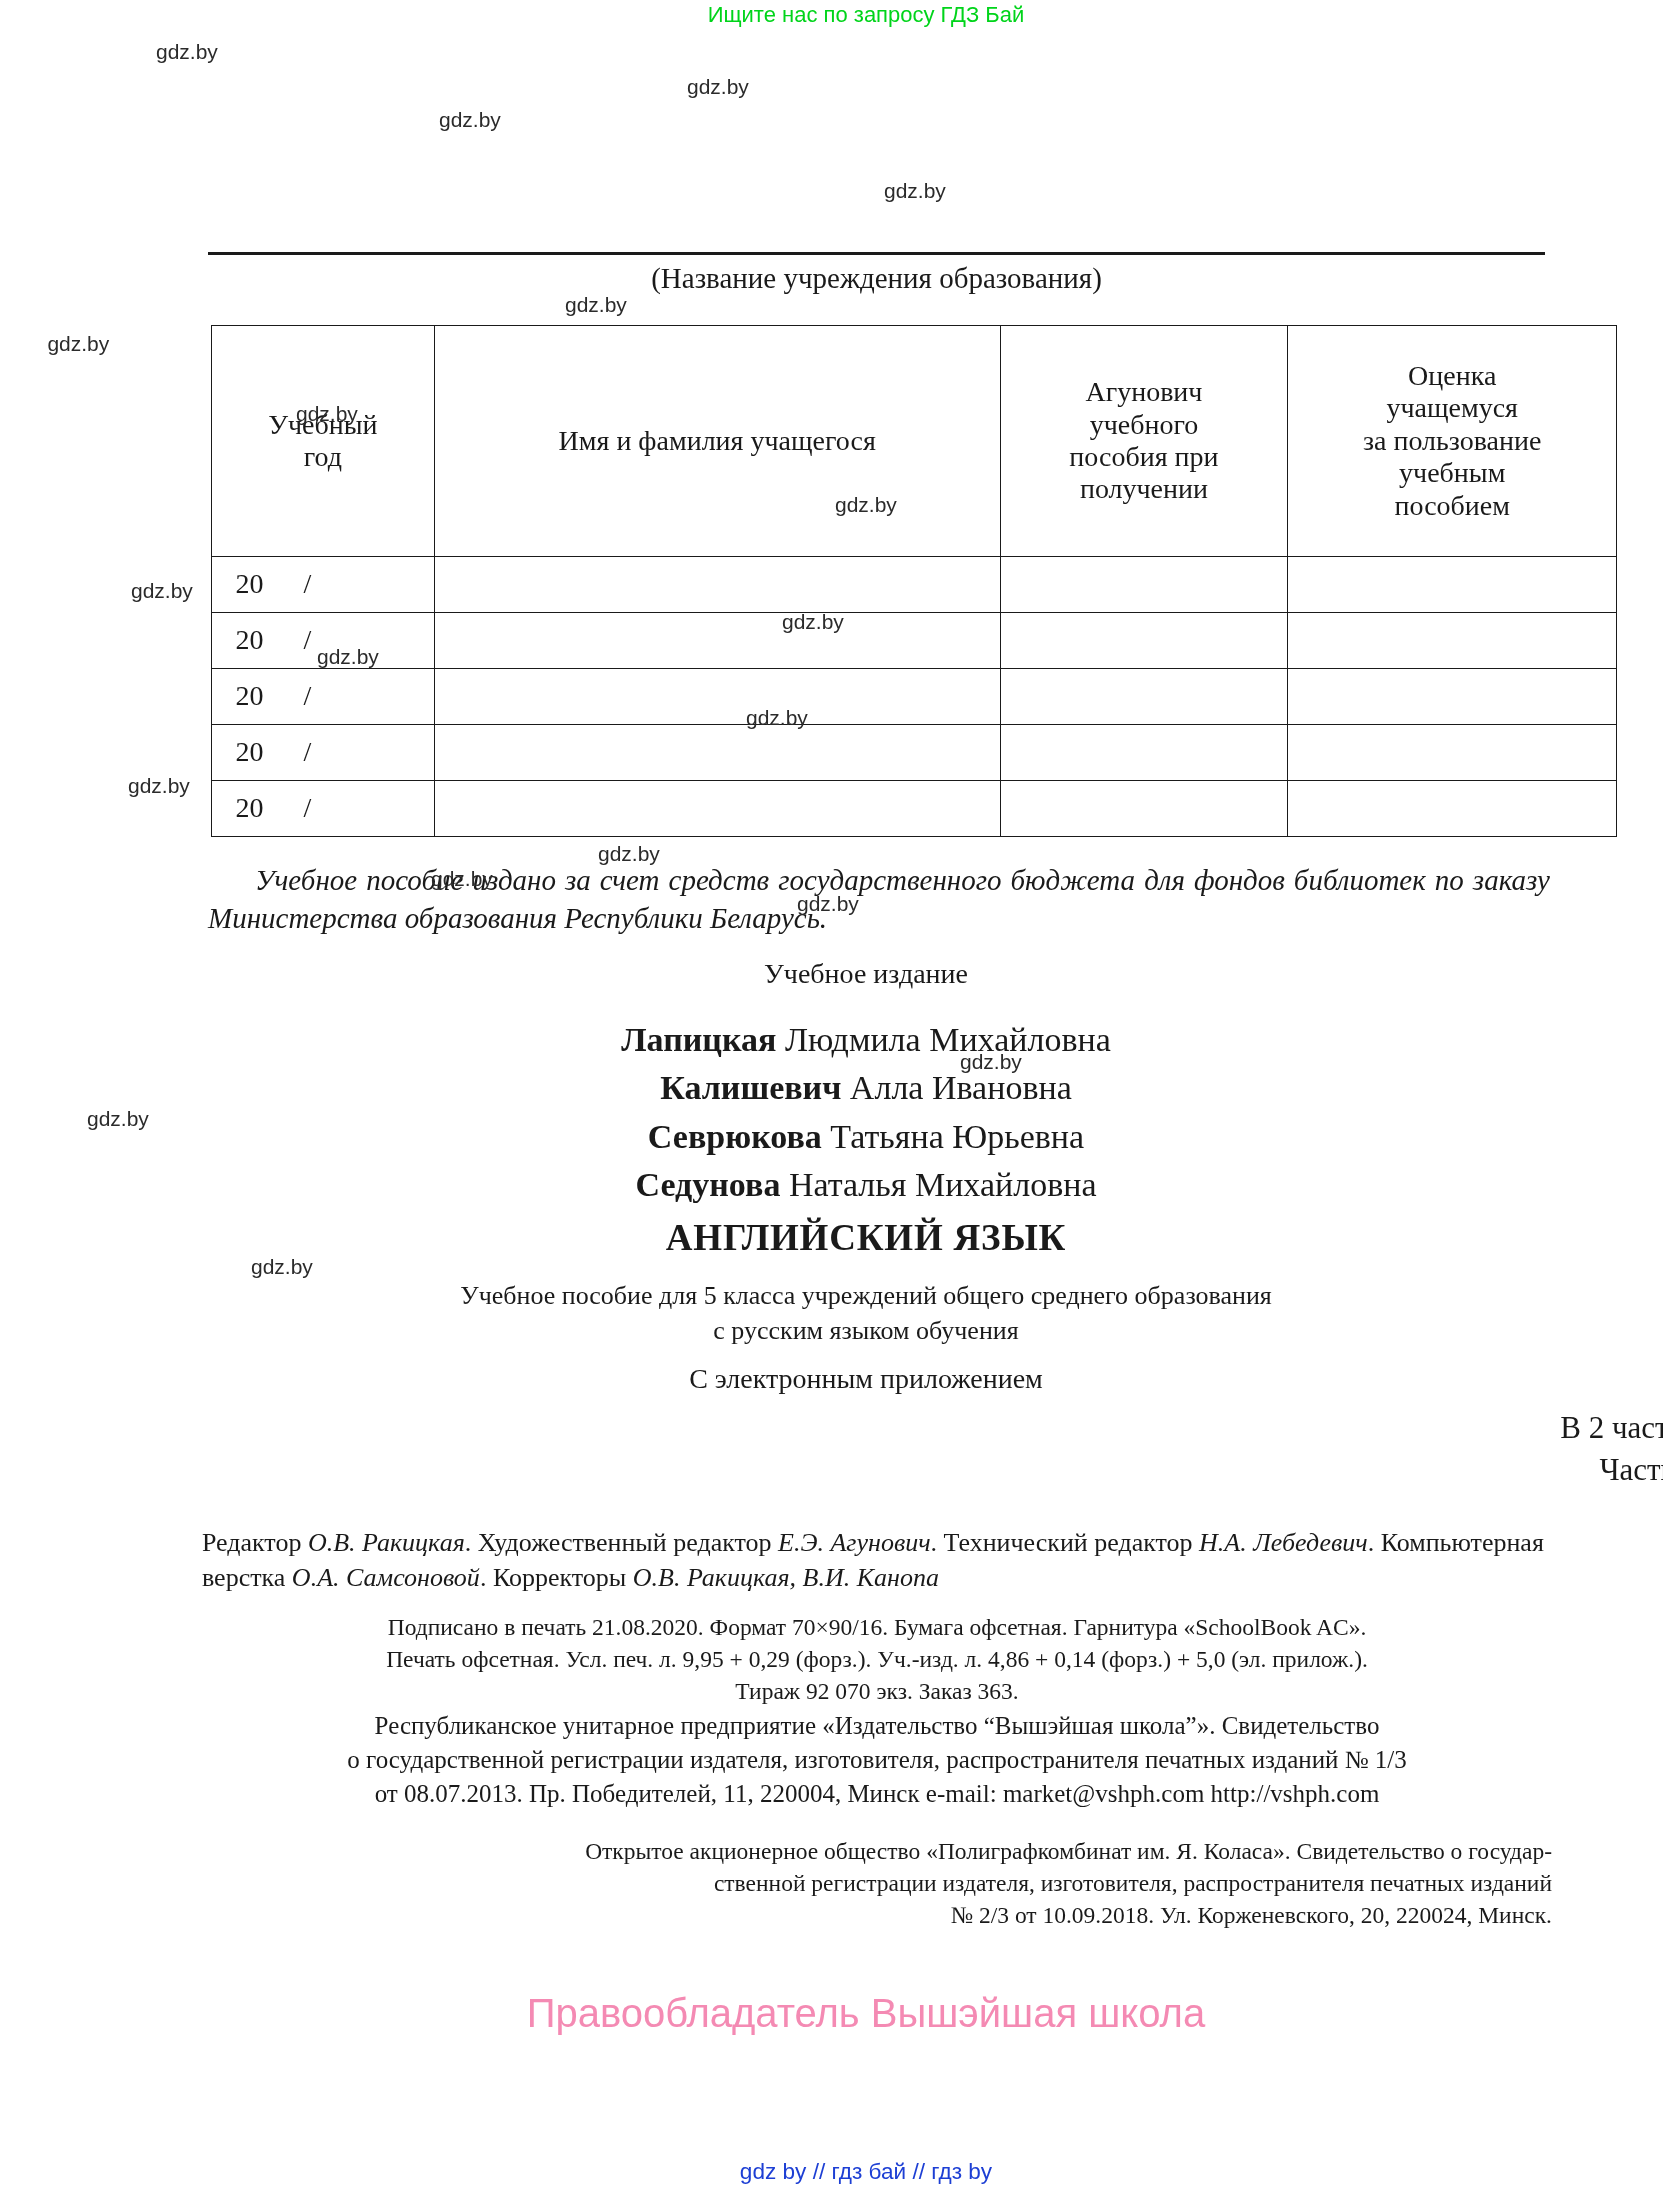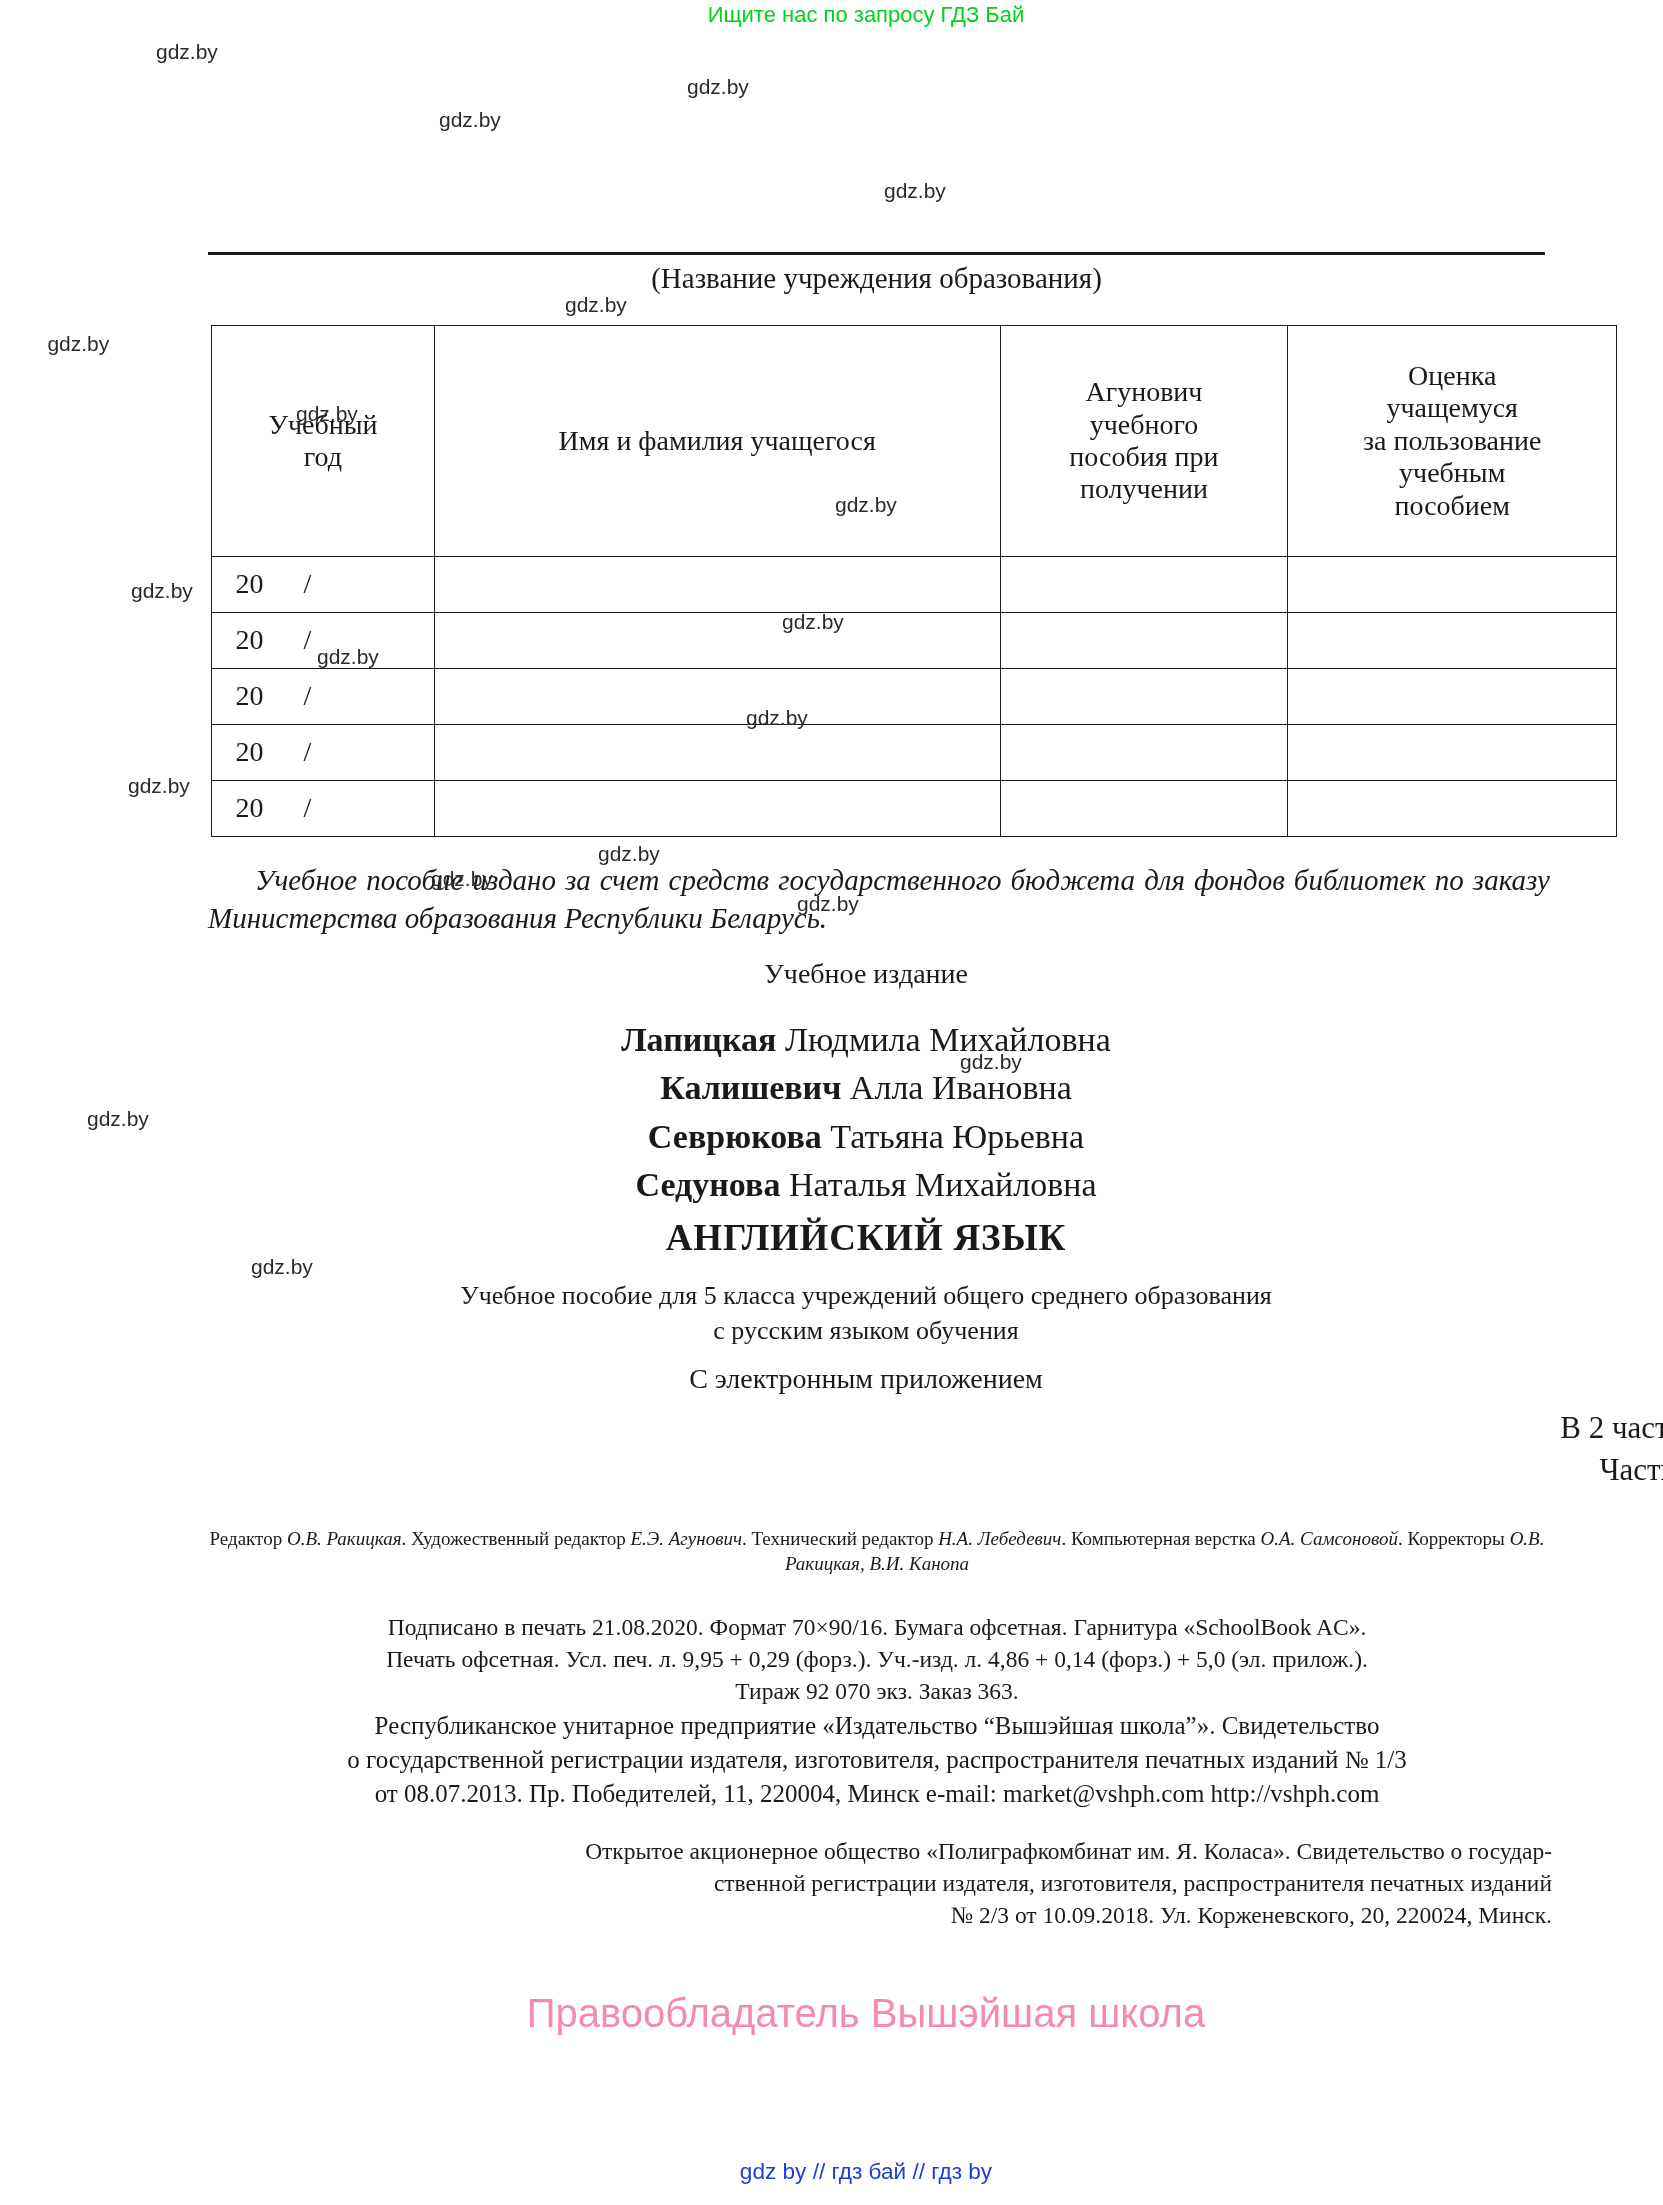--- a/index.html
+++ b/index.html
@@ -198,23 +198,22 @@
     text-align: right;
     font-size: 31px;
     line-height: 1.36;
   }
 
   .credits {
     position: absolute;
     left: 168px;
     top: 1526px;
     width: 1350px;
-    font-size: 19px;
+    font-size: 26px;
     line-height: 1.34;
-    text-align: center;
   }
   .credits i { font-style: italic; }
 
   .print-info {
     position: absolute;
     left: 168px;
     top: 1612px;
     width: 1350px;
     font-size: 23.5px;
     line-height: 1.36;

